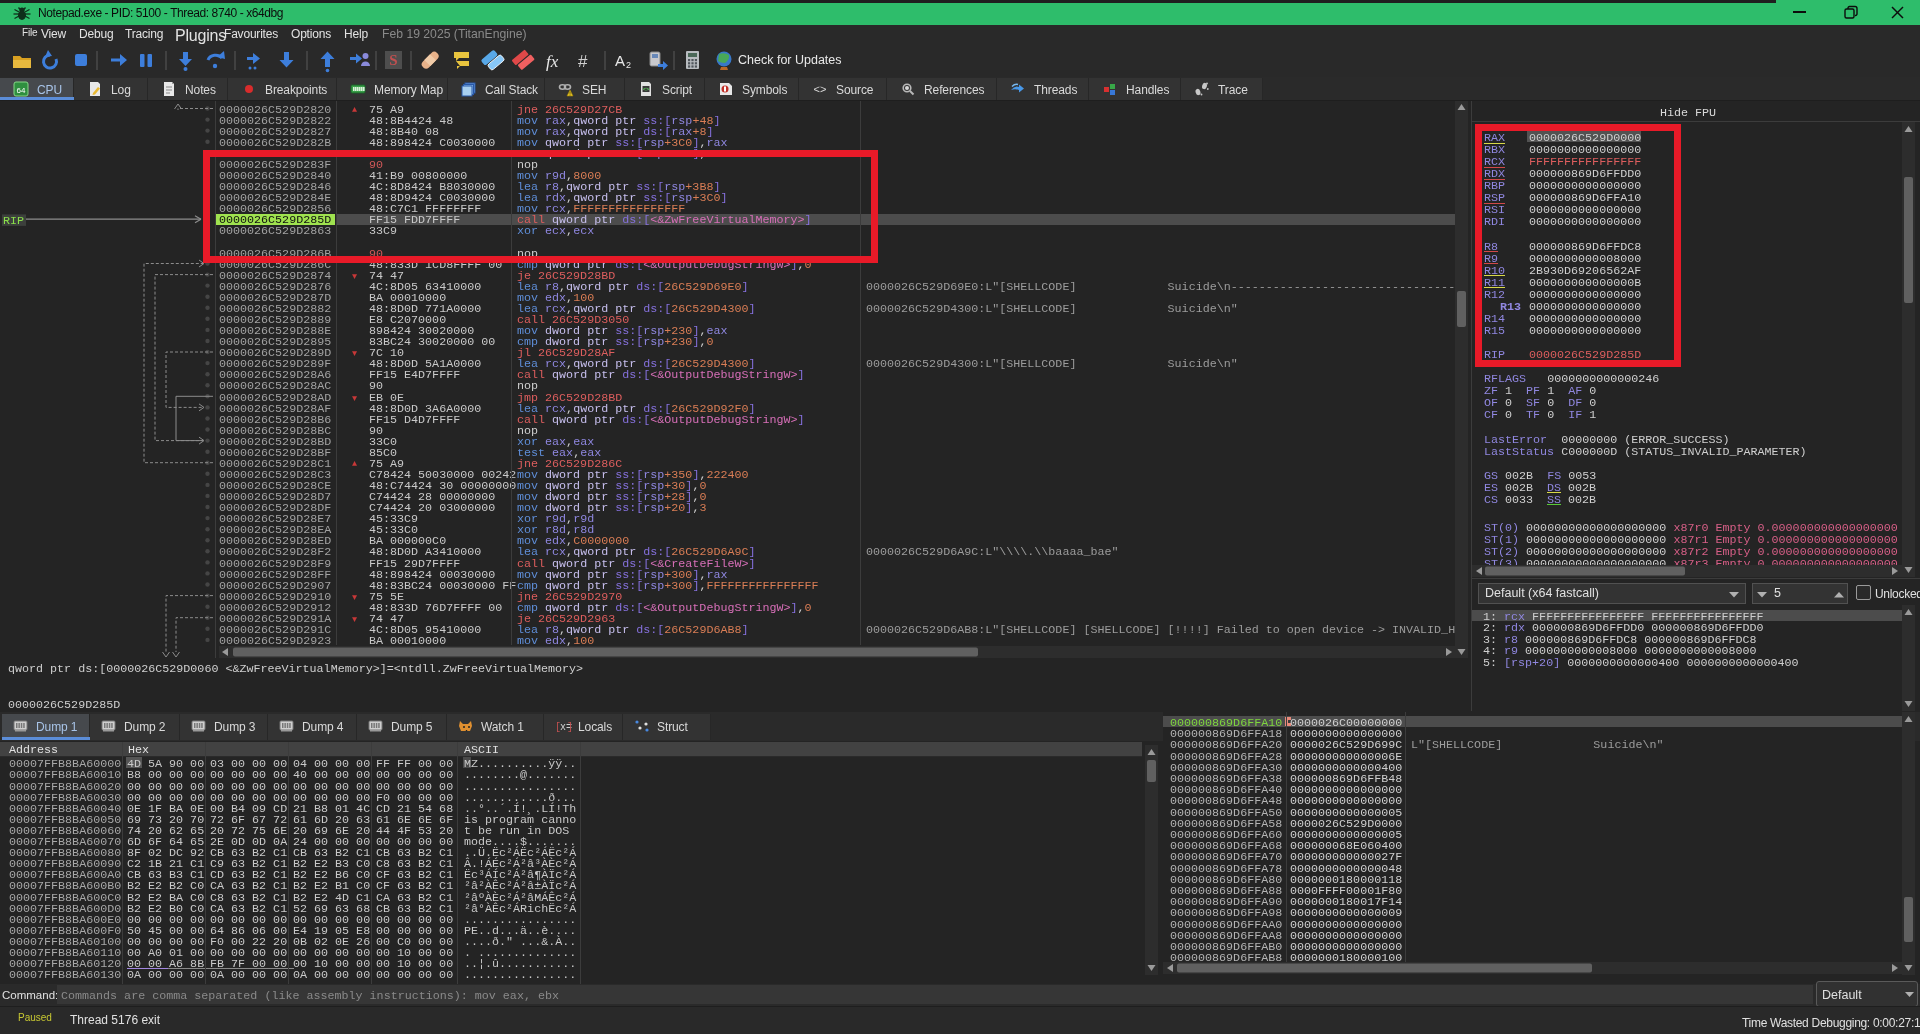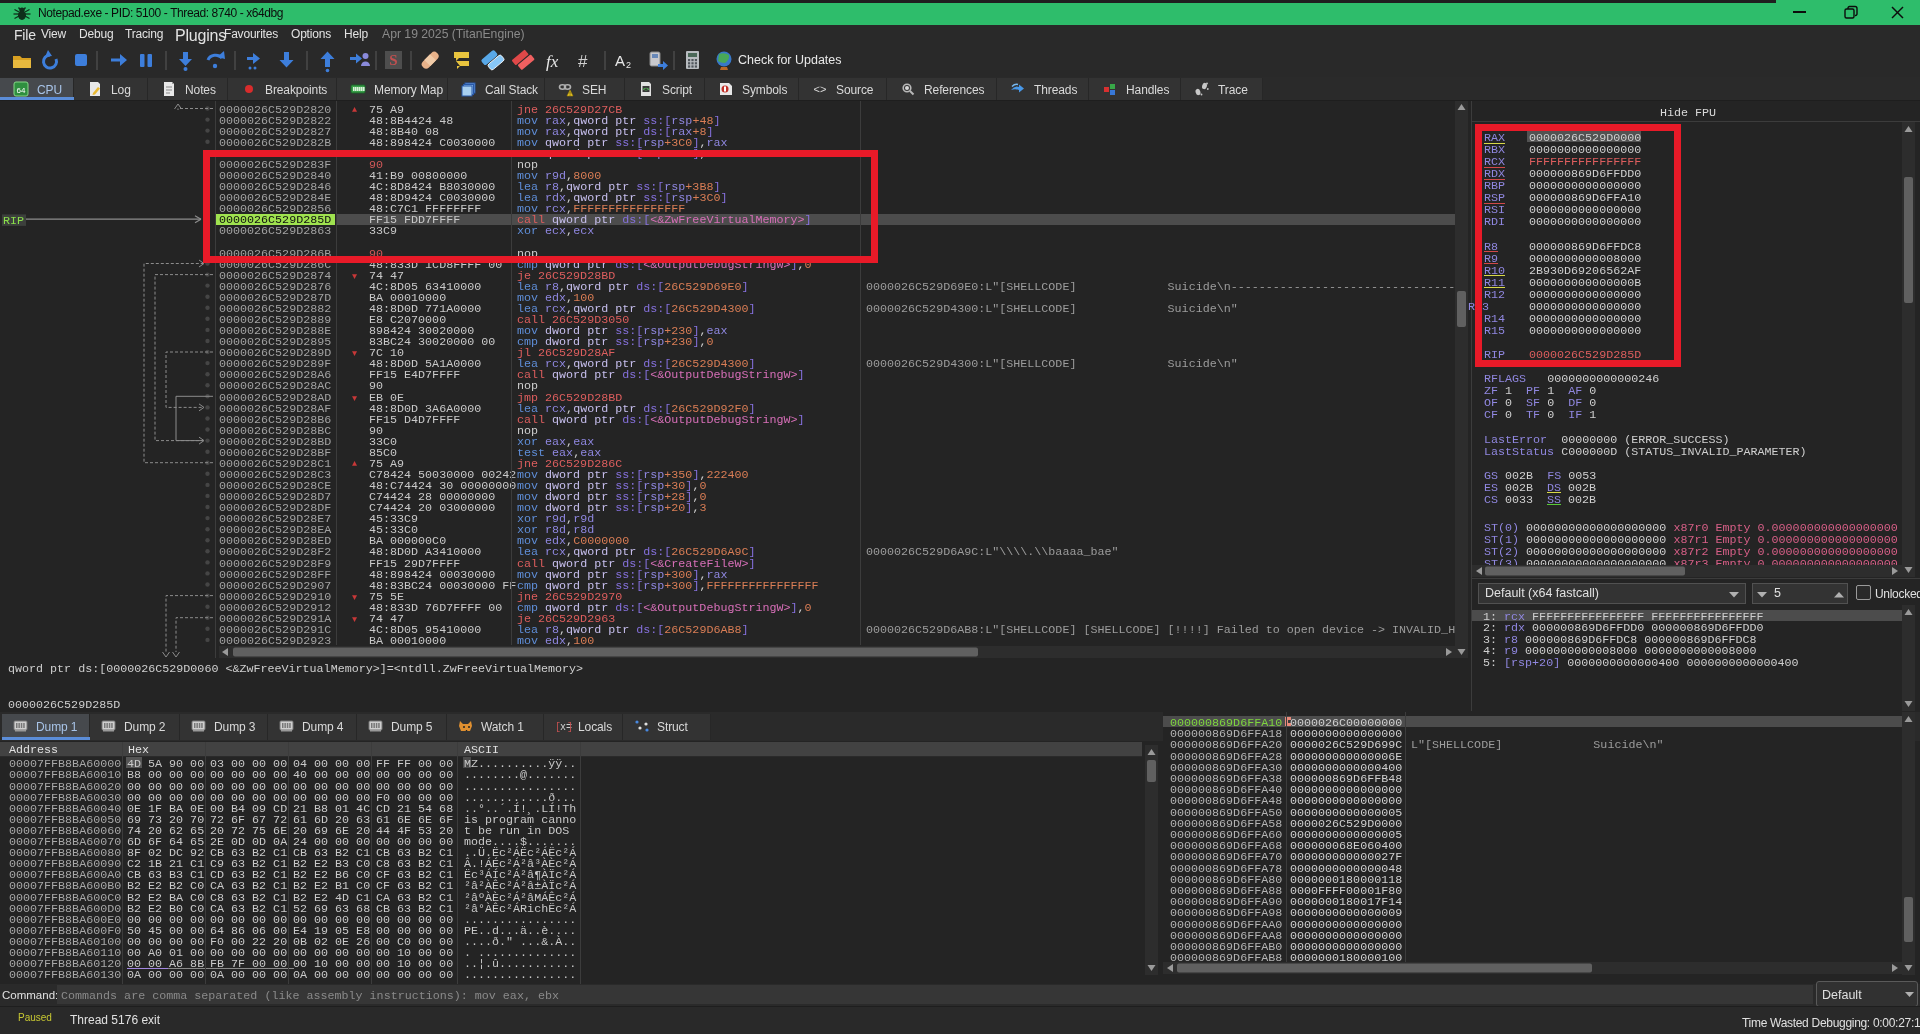--- a/index.html
+++ b/index.html
@@ -31,29 +31,29 @@
 <div class="ab" style="left:1793px;top:11px;width:13px;height:1.6px;background:#0c0c0c"></div>
 <svg class="ab" style="left:1843px;top:5px" width="16" height="16" viewBox="0 0 16 16" fill="none" stroke="#0c0c0c" stroke-width="1.4">
     <rect x="2" y="4" width="9" height="9" rx="1.5"></rect>
     <path d="M5 4 V3 a1.5 1.5 0 0 1 1.5-1.5 H12 a2 2 0 0 1 2 2 V9 a1.5 1.5 0 0 1 -1.5 1.5 H12"></path>
   </svg>
 <svg class="ab" style="left:1890px;top:5px" width="15" height="15" viewBox="0 0 15 15" stroke="#0c0c0c" stroke-width="1.5">
     <line x1="2" y1="2" x2="13" y2="13"></line>
     <line x1="13" y1="2" x2="2" y2="13"></line>
   </svg>
 <div class="ab" style="left:0;top:25px;width:1920px;height:19px;background:#292929"></div>
-<div class="ab" style="left:14px;top:27px;font-size:14px;letter-spacing:-0.2px;color:#e2e2e2">File</div>
+<div class="ab" style="left:22px;top:27px;font-size:10px;letter-spacing:-0.2px;color:#e2e2e2">File</div>
 <div class="ab" style="left:41px;top:27px;font-size:12px;letter-spacing:-0.2px;color:#e2e2e2">View</div>
 <div class="ab" style="left:79px;top:27px;font-size:12px;letter-spacing:-0.2px;color:#e2e2e2">Debug</div>
 <div class="ab" style="left:125px;top:27px;font-size:12px;letter-spacing:-0.2px;color:#e2e2e2">Tracing</div>
 <div class="ab" style="left:175px;top:27px;font-size:16px;letter-spacing:-0.2px;color:#e2e2e2">Plugins</div>
 <div class="ab" style="left:224px;top:27px;font-size:12px;letter-spacing:-0.2px;color:#e2e2e2">Favourites</div>
 <div class="ab" style="left:291px;top:27px;font-size:12px;letter-spacing:-0.2px;color:#e2e2e2">Options</div>
 <div class="ab" style="left:344px;top:27px;font-size:12px;letter-spacing:-0.2px;color:#e2e2e2">Help</div>
-<div class="ab" style="left:382px;top:27px;font-size:12.2px;color:#8a8a8a">Apr 19 2025 (TitanEngine)</div>
+<div class="ab" style="left:382px;top:27px;font-size:12.2px;color:#8a8a8a">Feb 19 2025 (TitanEngine)</div>
 <div class="ab" style="left:0;top:44px;width:1920px;height:33px;background:#292929"></div>
 <svg class="ab" style="left:0;top:44px" width="900" height="33" viewBox="0 0 900 33">
 <line x1="97" y1="7" x2="97" y2="26" stroke="#4a4a4a" stroke-width="1.5"></line>
 <line x1="166" y1="7" x2="166" y2="26" stroke="#4a4a4a" stroke-width="1.5"></line>
 <line x1="235" y1="7" x2="235" y2="26" stroke="#4a4a4a" stroke-width="1.5"></line>
 <line x1="307" y1="7" x2="307" y2="26" stroke="#4a4a4a" stroke-width="1.5"></line>
 <line x1="376" y1="7" x2="376" y2="26" stroke="#4a4a4a" stroke-width="1.5"></line>
 <line x1="411" y1="7" x2="411" y2="26" stroke="#4a4a4a" stroke-width="1.5"></line>
 <line x1="605" y1="7" x2="605" y2="26" stroke="#4a4a4a" stroke-width="1.5"></line>
 <line x1="674" y1="7" x2="674" y2="26" stroke="#4a4a4a" stroke-width="1.5"></line>
@@ -597,21 +597,21 @@
 <div class="ab m" style="left:1484px;top:239.5px;color:#9087e0;height:12.6px;border-bottom:1.6px solid #d04848;">R8</div>
 <div class="ab m" style="left:1529px;top:239.5px;color:#cfcfcf">000000869D6FFDC8</div>
 <div class="ab m" style="left:1484px;top:251.6px;color:#9087e0;height:12.6px;border-bottom:1.6px solid #d04848;">R9</div>
 <div class="ab m" style="left:1529px;top:251.6px;color:#cfcfcf">0000000000008000</div>
 <div class="ab m" style="left:1484px;top:263.7px;color:#9087e0;height:12.6px;border-bottom:1.6px solid #d8d848;">R10</div>
 <div class="ab m" style="left:1529px;top:263.7px;color:#cfcfcf">2B930D69206562AF</div>
 <div class="ab m" style="left:1484px;top:275.7px;color:#9087e0;height:12.6px;border-bottom:1.6px solid #d8d848;">R11</div>
 <div class="ab m" style="left:1529px;top:275.7px;color:#cfcfcf">000000000000000B</div>
 <div class="ab m" style="left:1484px;top:287.8px;color:#9087e0;">R12</div>
 <div class="ab m" style="left:1529px;top:287.8px;color:#cfcfcf">0000000000000000</div>
-<div class="ab m" style="left:1468px;top:299.8px;color:#9087e0;">R13</div>
+<div class="ab m" style="left:1500px;top:299.8px;color:#9087e0;font-weight:bold;">R13</div>
 <div class="ab m" style="left:1529px;top:299.8px;color:#cfcfcf">0000000000000000</div>
 <div class="ab m" style="left:1484px;top:311.9px;color:#9087e0;">R14</div>
 <div class="ab m" style="left:1529px;top:311.9px;color:#cfcfcf">0000000000000000</div>
 <div class="ab m" style="left:1484px;top:324.0px;color:#9087e0;">R15</div>
 <div class="ab m" style="left:1529px;top:324.0px;color:#cfcfcf">0000000000000000</div>
 <div class="ab m" style="left:1484px;top:348.1px;color:#9087e0;">RIP</div>
 <div class="ab m" style="left:1529px;top:348.1px;color:#dd5e5e">0000026C529D285D</div>
 <div class="ab m" style="left:1484px;top:372.2px"><i style="color:#9087e0">RFLAGS   </i><i style="color:#cfcfcf">0000000000000246</i></div>
 <div class="ab m" style="left:1484px;top:384.3px"><i style="color:#9087e0">ZF </i><i style="color:#cfcfcf">1  </i><i style="color:#9087e0">PF </i><i style="color:#cfcfcf">1  </i><i style="color:#9087e0">AF </i><i style="color:#cfcfcf">0</i></div>
 <div class="ab m" style="left:1484px;top:396.3px"><i style="color:#9087e0">OF </i><i style="color:#cfcfcf">0  </i><i style="color:#9087e0">SF </i><i style="color:#cfcfcf">0  </i><i style="color:#9087e0">DF </i><i style="color:#cfcfcf">0</i></div>

